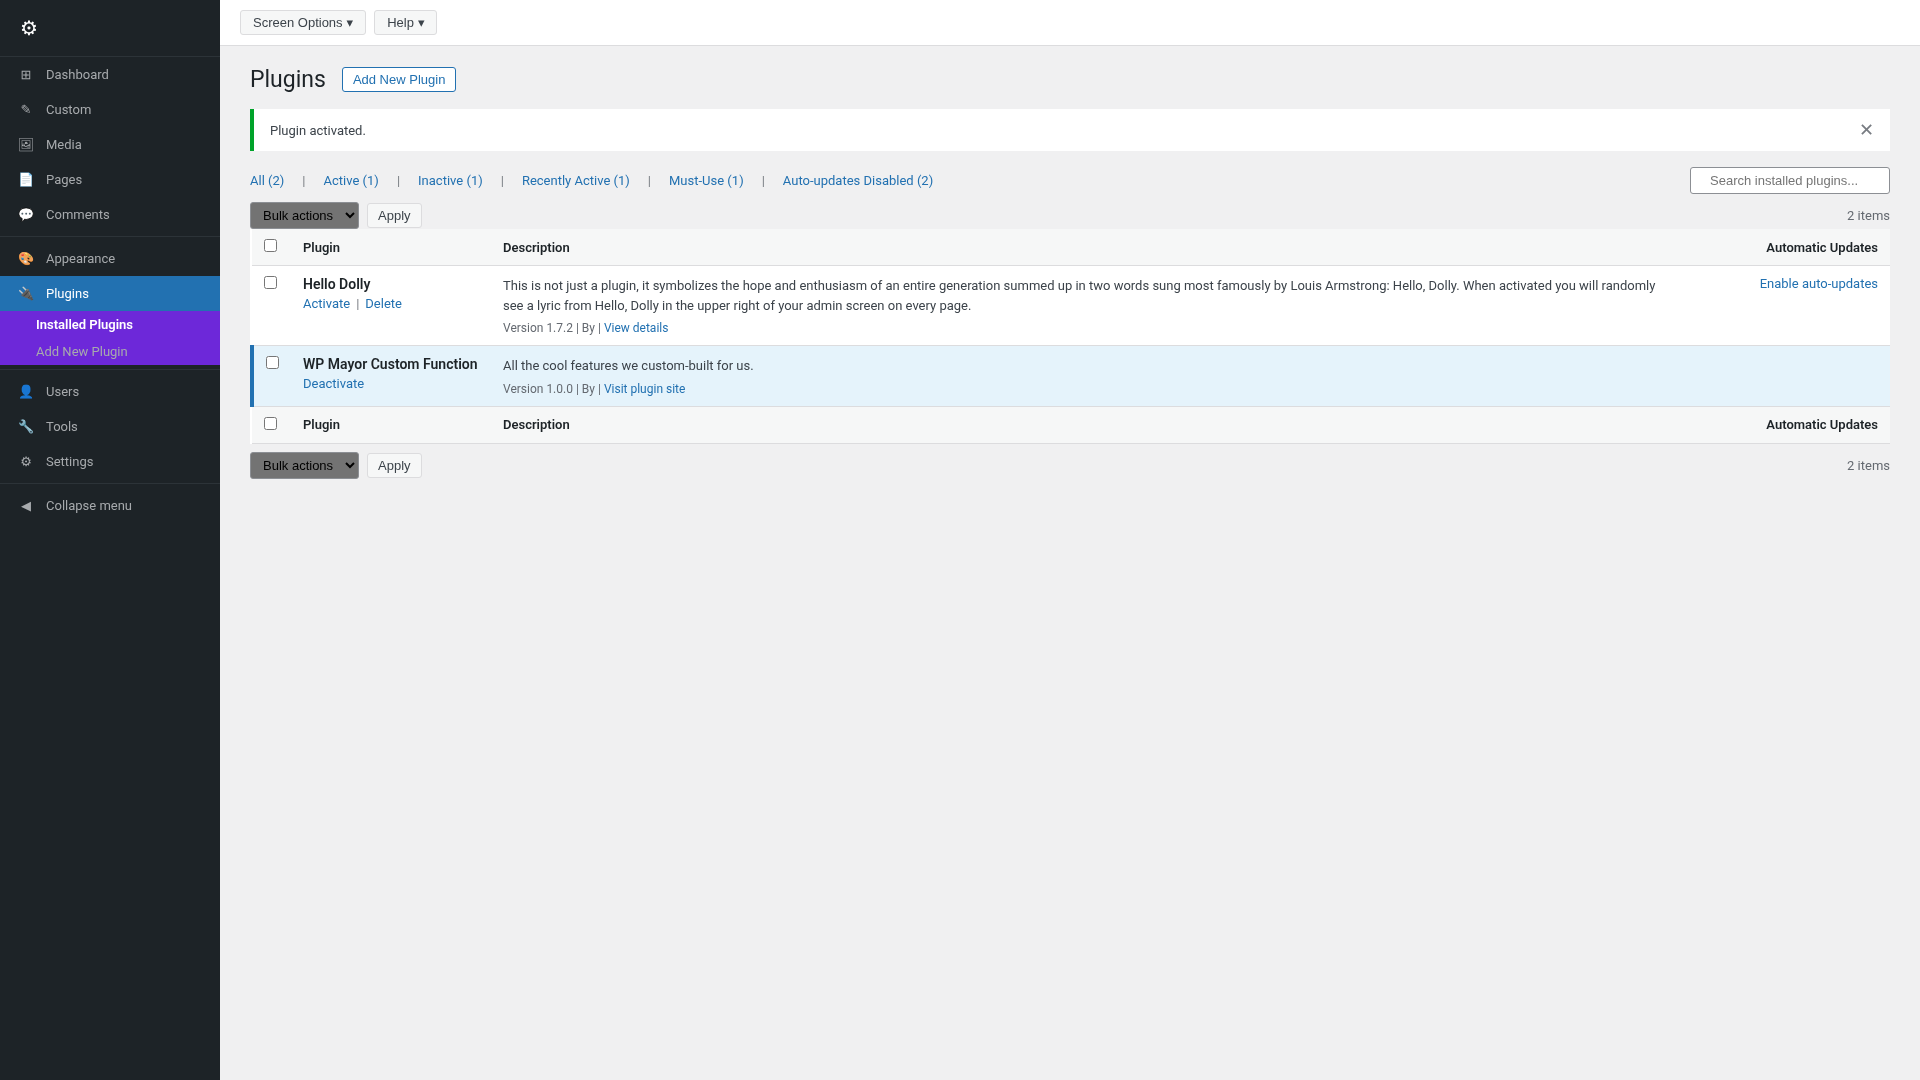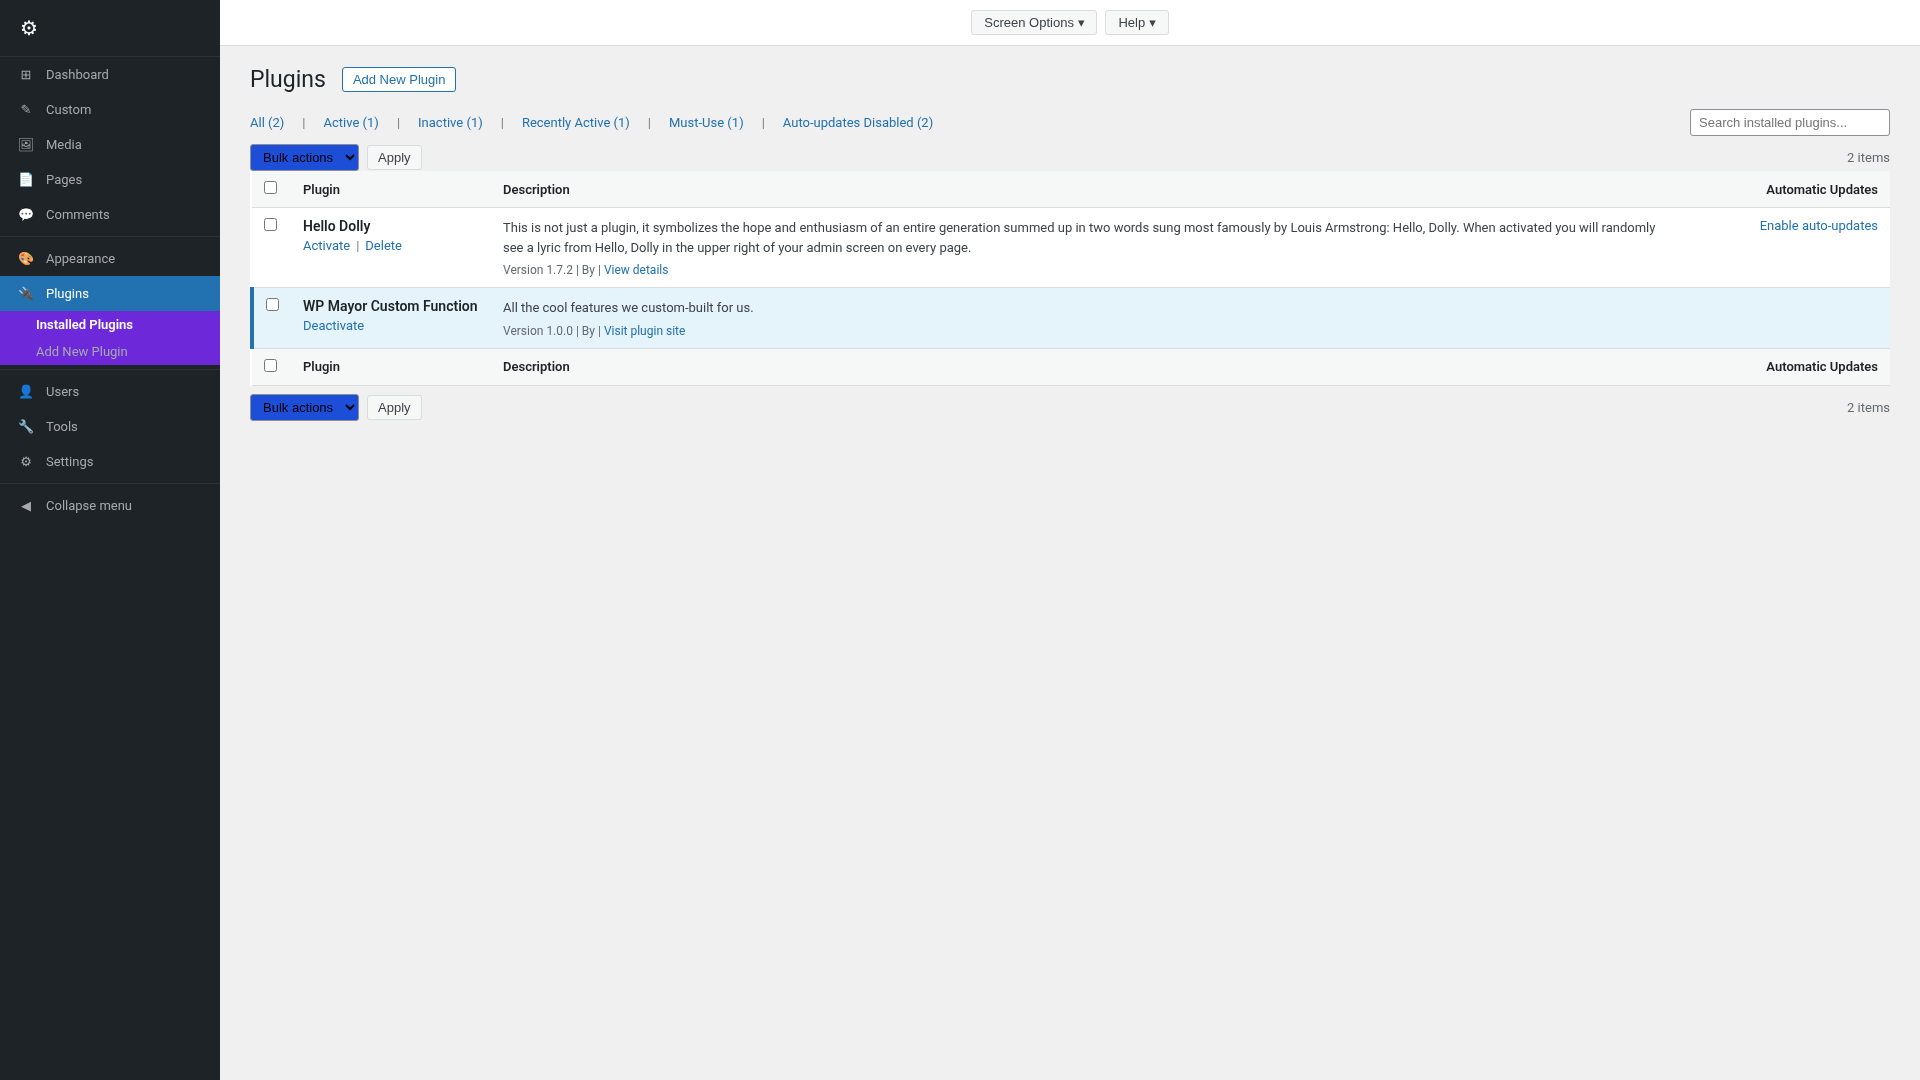--- a/index.html
+++ b/index.html
@@ -16,47 +16,47 @@
     .sidebar-item-icon { width: 20px; text-align: center; flex-shrink: 0; }
     .sidebar-sub { padding: 0 0 0 36px; background: #6d28d9; }
     .sidebar-sub-item { display: block; padding: 6px 16px 6px 0; color: #a7aaad; font-size: 13px; cursor: pointer; }
     .sidebar-sub-item.active { color: #fff; font-weight: 600; }
     .sidebar-section-divider { height: 1px; background: #2c3338; margin: 4px 0; }
 
     
     .main { flex: 1; display: flex; flex-direction: column; overflow: hidden; }
 
     
-    .topbar { background: #fff; height: 46px; display: flex; align-items: center; justify-content: center; padding: 0 20px; border-bottom: 1px solid #dcdcde; gap: 8px; }
+    .topbar { background: #fff; height: 46px; display: flex; align-items: center; justify-content: flex-start; padding: 0 20px; border-bottom: 1px solid #dcdcde; gap: 8px; }
     .topbar-btn { background: #f6f7f7; border: 1px solid #dcdcde; color: #3c434a; padding: 4px 12px; cursor: pointer; font-size: 13px; border-radius: 3px; display: flex; align-items: center; gap: 4px; }
 
     
     .content { flex: 1; padding: 20px 30px; overflow-y: auto; }
 
     
     .page-header { display: flex; align-items: center; gap: 16px; margin-bottom: 16px; }
     .page-title { font-size: 23px; font-weight: 400; color: #1d2327; }
     .add-new-btn { background: #fff; border: 1px solid #2271b1; color: #2271b1; padding: 4px 10px; cursor: pointer; font-size: 13px; border-radius: 3px; }
 
     
     .notice { background: #fff; border-left: 4px solid #00a32a; padding: 12px 16px; margin-bottom: 16px; display: flex; align-items: center; justify-content: space-between; }
     .notice-text { color: #3c434a; font-size: 13px; }
     .notice-close { background: none; border: none; cursor: pointer; color: #787c82; font-size: 18px; line-height: 1; }
 
     
     .filter-nav { display: flex; align-items: center; justify-content: space-between; margin-bottom: 8px; }
     .filter-links { display: flex; gap: 14px; flex-wrap: wrap; align-items: center; }
     .filter-link { color: #2271b1; text-decoration: none; font-size: 13px; }
     .filter-sep { color: #787c82; margin: 0 4px; }
-    .filter-search { border: 1px solid #8c8f94; padding: 5px 8px; font-size: 13px; width: 200px; border-radius: 3px; outline: none; }
+    .filter-search { border: 1px solid #8c8f94; padding: 5px 19px; font-size: 13px; width: 200px; border-radius: 3px; outline: none; }
 
     
     .toolbar-row { display: flex; align-items: center; justify-content: space-between; margin-bottom: 0; }
     .toolbar-left { display: flex; align-items: center; gap: 8px; }
-    .bulk-select { border: 1px solid #8c8f94; padding: 4px 8px; font-size: 13px; border-radius: 3px; background: #1d4ed8; cursor: pointer; }
+    .bulk-select { border: 1px solid #8c8f94; padding: 4px 8px; font-size: 13px; border-radius: 3px; background: #737373; cursor: pointer; }
     .apply-btn { background: #f6f7f7; border: 1px solid #dcdcde; padding: 4px 10px; font-size: 13px; cursor: pointer; border-radius: 3px; color: #3c434a; }
     .items-count { color: #646970; font-size: 13px; }
 
     
     .plugin-table { width: 100%; border-collapse: collapse; background: #fff; }
     .plugin-table th { background: #f6f7f7; padding: 10px 12px; text-align: left; font-weight: 600; font-size: 13px; color: #1d2327; border-bottom: 1px solid #dcdcde; }
     .plugin-table th.check-col { width: 36px; }
     .plugin-table th.plugin-col { width: 200px; }
     .plugin-table th.auto-updates-col { width: 200px; text-align: right; }
     .plugin-table td { padding: 10px 12px; border-bottom: 1px solid #dcdcde; vertical-align: top; }
@@ -151,20 +151,24 @@
       </button>
     </div>
 
     <div class="content">
 
       <div class="page-header">
         <h1 class="page-title">Plugins</h1>
         <button class="add-new-btn">Add New Plugin</button>
       </div>
 
+      <div class="notice">
+        <span class="notice-text">Plugin activated.</span>
+        <button class="notice-close">✕</button>
+      </div>
 
       <div class="filter-nav">
         <div class="filter-links">
           <a class="filter-link">
             <span>All</span>
             (<span>2</span>)
           </a>
           <span class="filter-sep"> | </span>
           <a class="filter-link">
             <span>Active</span>

